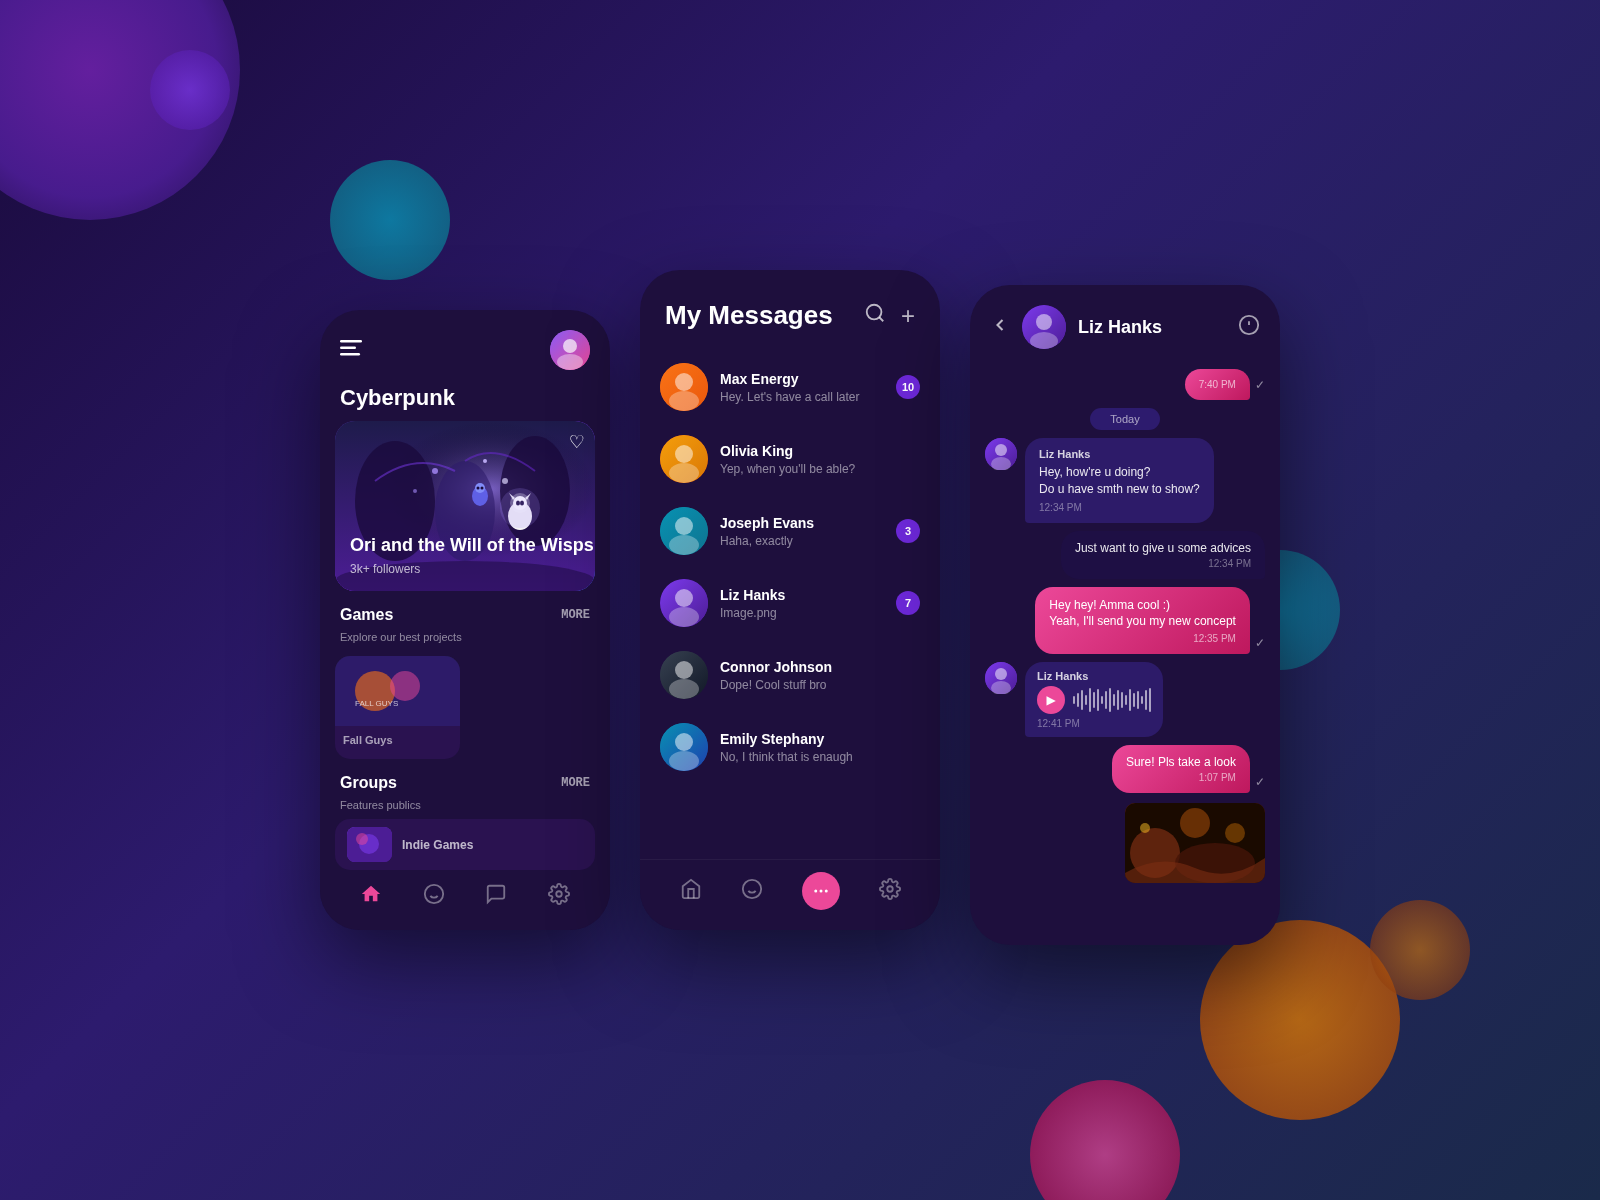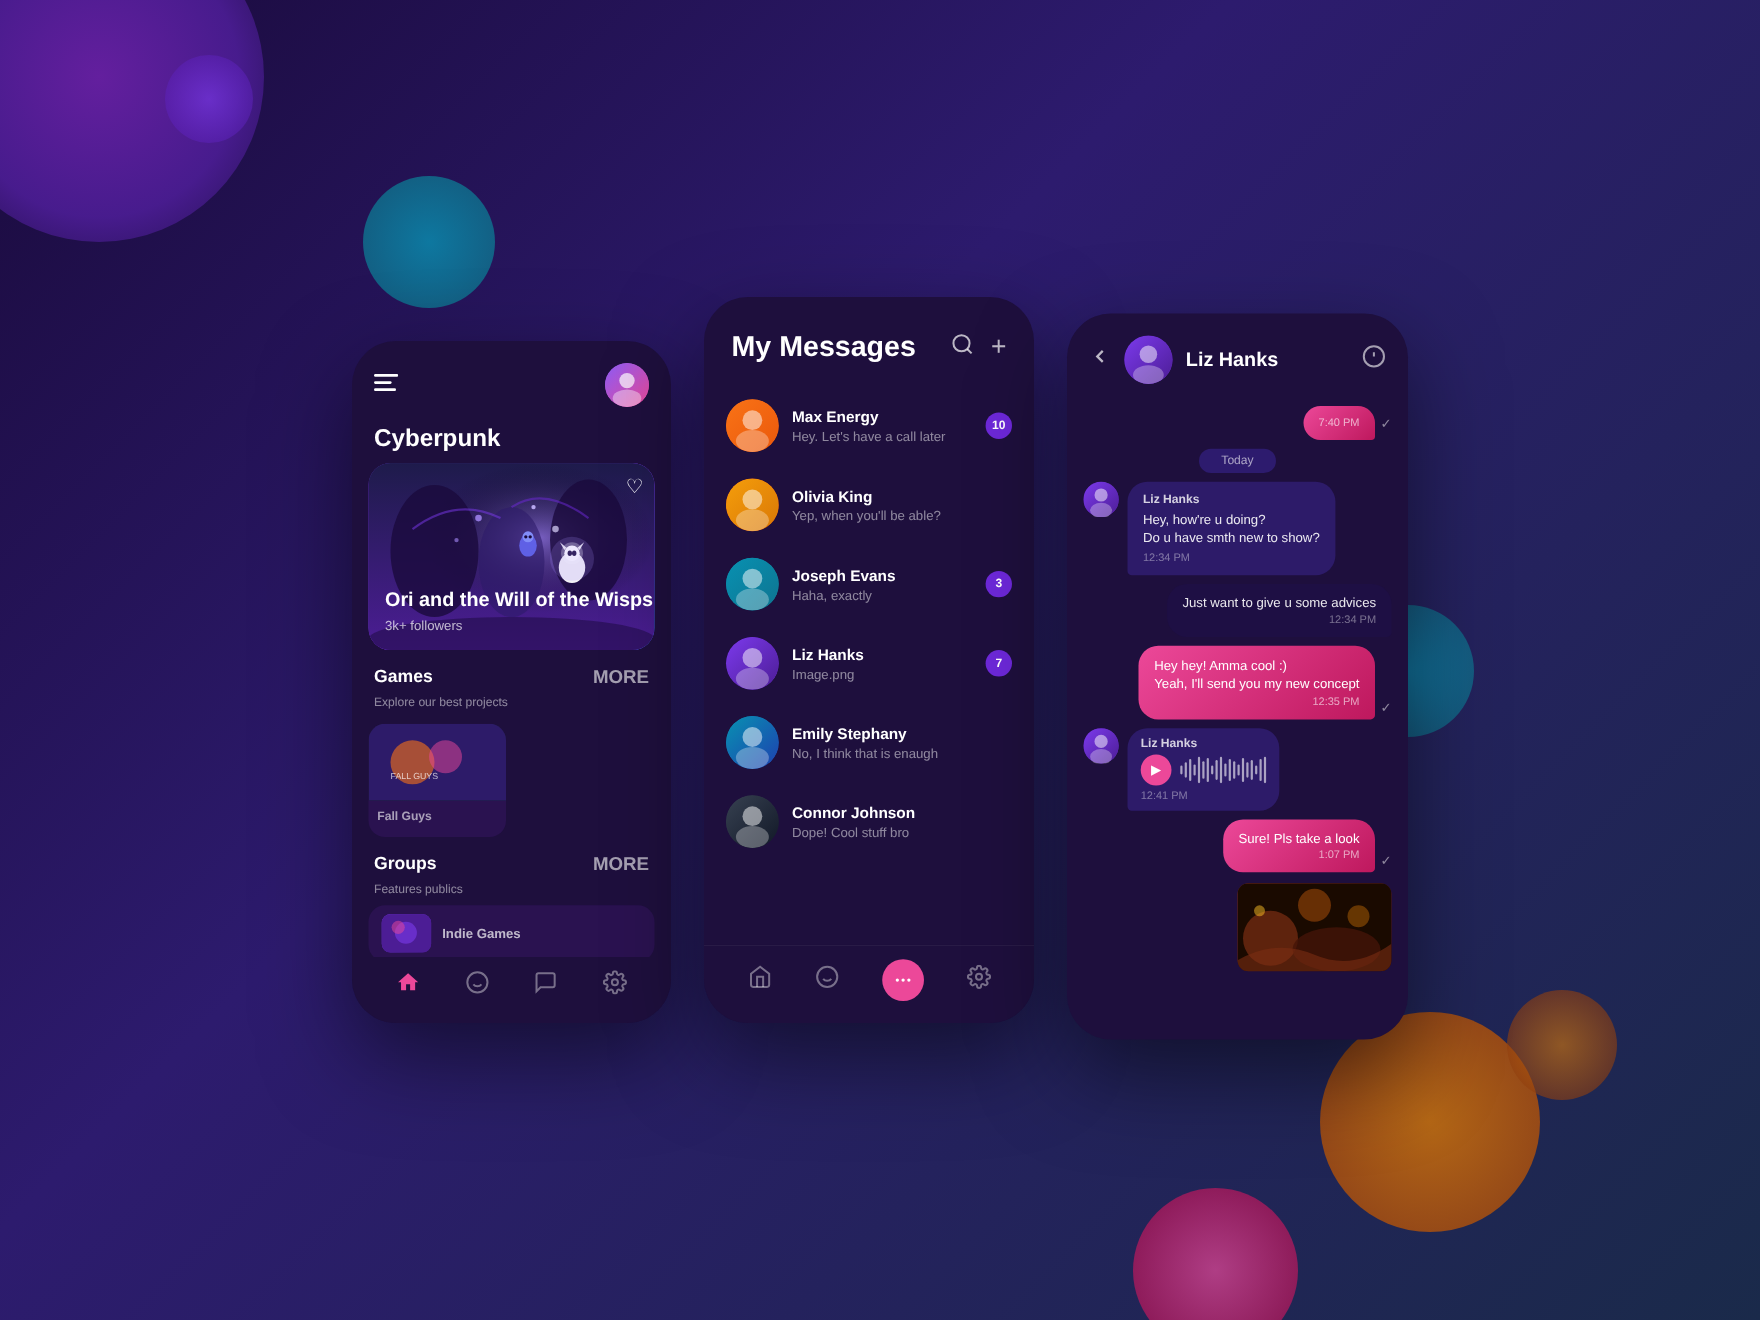--- a/index.html
+++ b/index.html
@@ -175,23 +175,24 @@
     }
 
     .section-subtitle {
       color: rgba(255,255,255,0.5);
       font-size: 11px;
       padding: 2px 20px 8px;
     }
 
     .more-btn {
       color: rgba(255,255,255,0.6);
-      font-size: 17px;
+      font-size: 12px;
       font-weight: 600;
       cursor: pointer;
+      font-family: Liberation Mono, monospace;
     }
 
     .games-grid {
       display: flex;
       gap: 10px;
       padding: 5px 15px;
     }
 
     .game-card {
       background: #2a1250;
@@ -841,56 +842,56 @@
             </svg>
         </div>
         <div class="msg-content">
           <div class="msg-name">Liz Hanks</div>
           <div class="msg-preview">Image.png</div>
         </div>
         <div class="msg-badge">7</div>
       </div>
 
       <div class="message-item">
+        <div class="msg-avatar av-connor">
+          <svg width="48" height="48" viewBox="0 0 48 48">
+              <circle cx="24" cy="24" r="24" fill="url(#con)"></circle>
+              <defs>
+                <linearGradient id="con" x1="0" y1="0" x2="1" y2="1">
+                  <stop offset="0%" stop-color="#374151"></stop>
+                  <stop offset="100%" stop-color="#111827"></stop>
+                </linearGradient>
+              </defs>
+              <circle cx="24" cy="19" r="9" fill="rgba(255,255,255,0.5)"></circle>
+              <ellipse cx="24" cy="38" rx="15" ry="10" fill="rgba(255,255,255,0.3)"></ellipse>
+            </svg>
+        </div>
+        <div class="msg-content">
+          <div class="msg-name">Connor Johnson</div>
+          <div class="msg-preview">Dope! Cool stuff bro</div>
+        </div>
+      </div>
+
+      <div class="message-item">
         <div class="msg-avatar av-emily">
           <svg width="48" height="48" viewBox="0 0 48 48">
               <circle cx="24" cy="24" r="24" fill="url(#em)"></circle>
               <defs>
                 <linearGradient id="em" x1="0" y1="0" x2="1" y2="1">
                   <stop offset="0%" stop-color="#0891b2"></stop>
                   <stop offset="100%" stop-color="#1e40af"></stop>
                 </linearGradient>
               </defs>
               <circle cx="24" cy="19" r="9" fill="rgba(255,255,255,0.5)"></circle>
               <ellipse cx="24" cy="38" rx="15" ry="10" fill="rgba(255,255,255,0.3)"></ellipse>
             </svg>
         </div>
         <div class="msg-content">
           <div class="msg-name">Emily Stephany</div>
           <div class="msg-preview">No, I think that is enaugh</div>
-        </div>
-      </div>
-
-      <div class="message-item">
-        <div class="msg-avatar av-connor">
-          <svg width="48" height="48" viewBox="0 0 48 48">
-              <circle cx="24" cy="24" r="24" fill="url(#con)"></circle>
-              <defs>
-                <linearGradient id="con" x1="0" y1="0" x2="1" y2="1">
-                  <stop offset="0%" stop-color="#374151"></stop>
-                  <stop offset="100%" stop-color="#111827"></stop>
-                </linearGradient>
-              </defs>
-              <circle cx="24" cy="19" r="9" fill="rgba(255,255,255,0.5)"></circle>
-              <ellipse cx="24" cy="38" rx="15" ry="10" fill="rgba(255,255,255,0.3)"></ellipse>
-            </svg>
-        </div>
-        <div class="msg-content">
-          <div class="msg-name">Connor Johnson</div>
-          <div class="msg-preview">Dope! Cool stuff bro</div>
         </div>
       </div>
 
     </div>
 
     <div class="bottom-nav" style="position:relative; bottom:auto; border-top: 1px solid rgba(255,255,255,0.05);">
       <div class="nav-icon">
         <svg width="22" height="22" viewBox="0 0 24 24" fill="none" stroke="rgba(255,255,255,0.4)" stroke-width="2">
             <path d="M3 9l9-7 9 7v11a2 2 0 0 1-2 2H5a2 2 0 0 1-2-2z"></path>
             <polyline points="9 22 9 12 15 12 15 22"></polyline>

